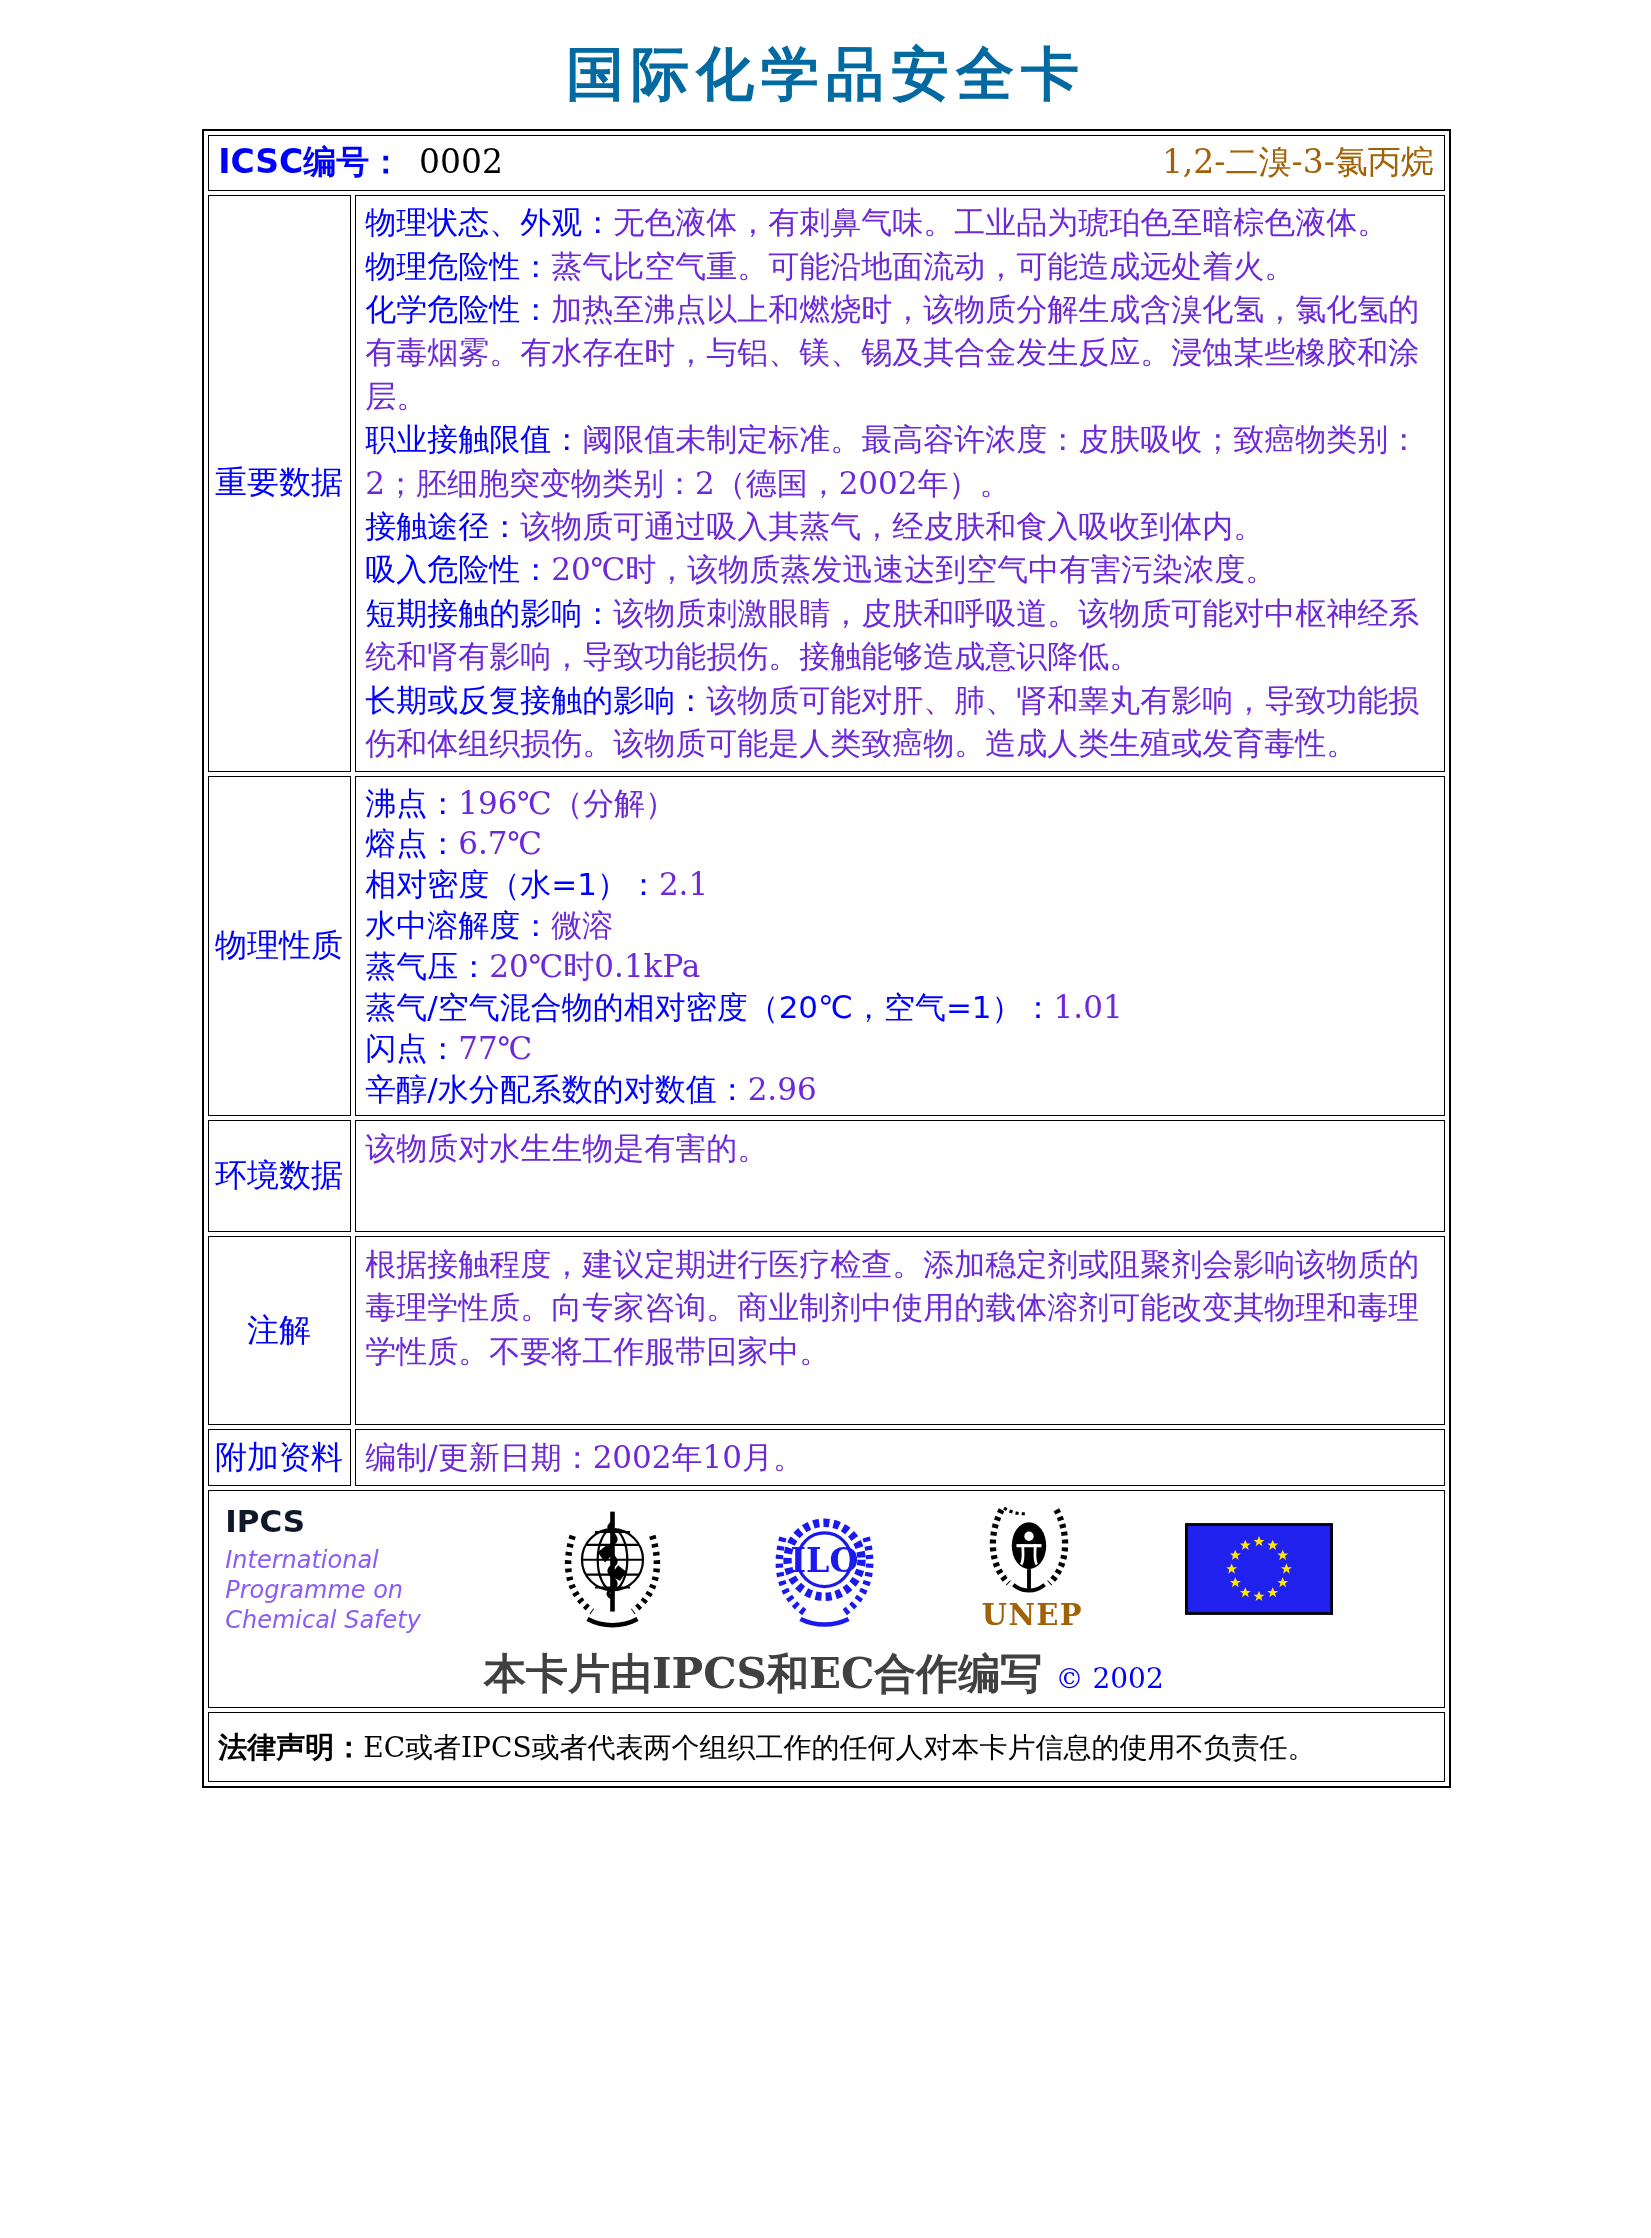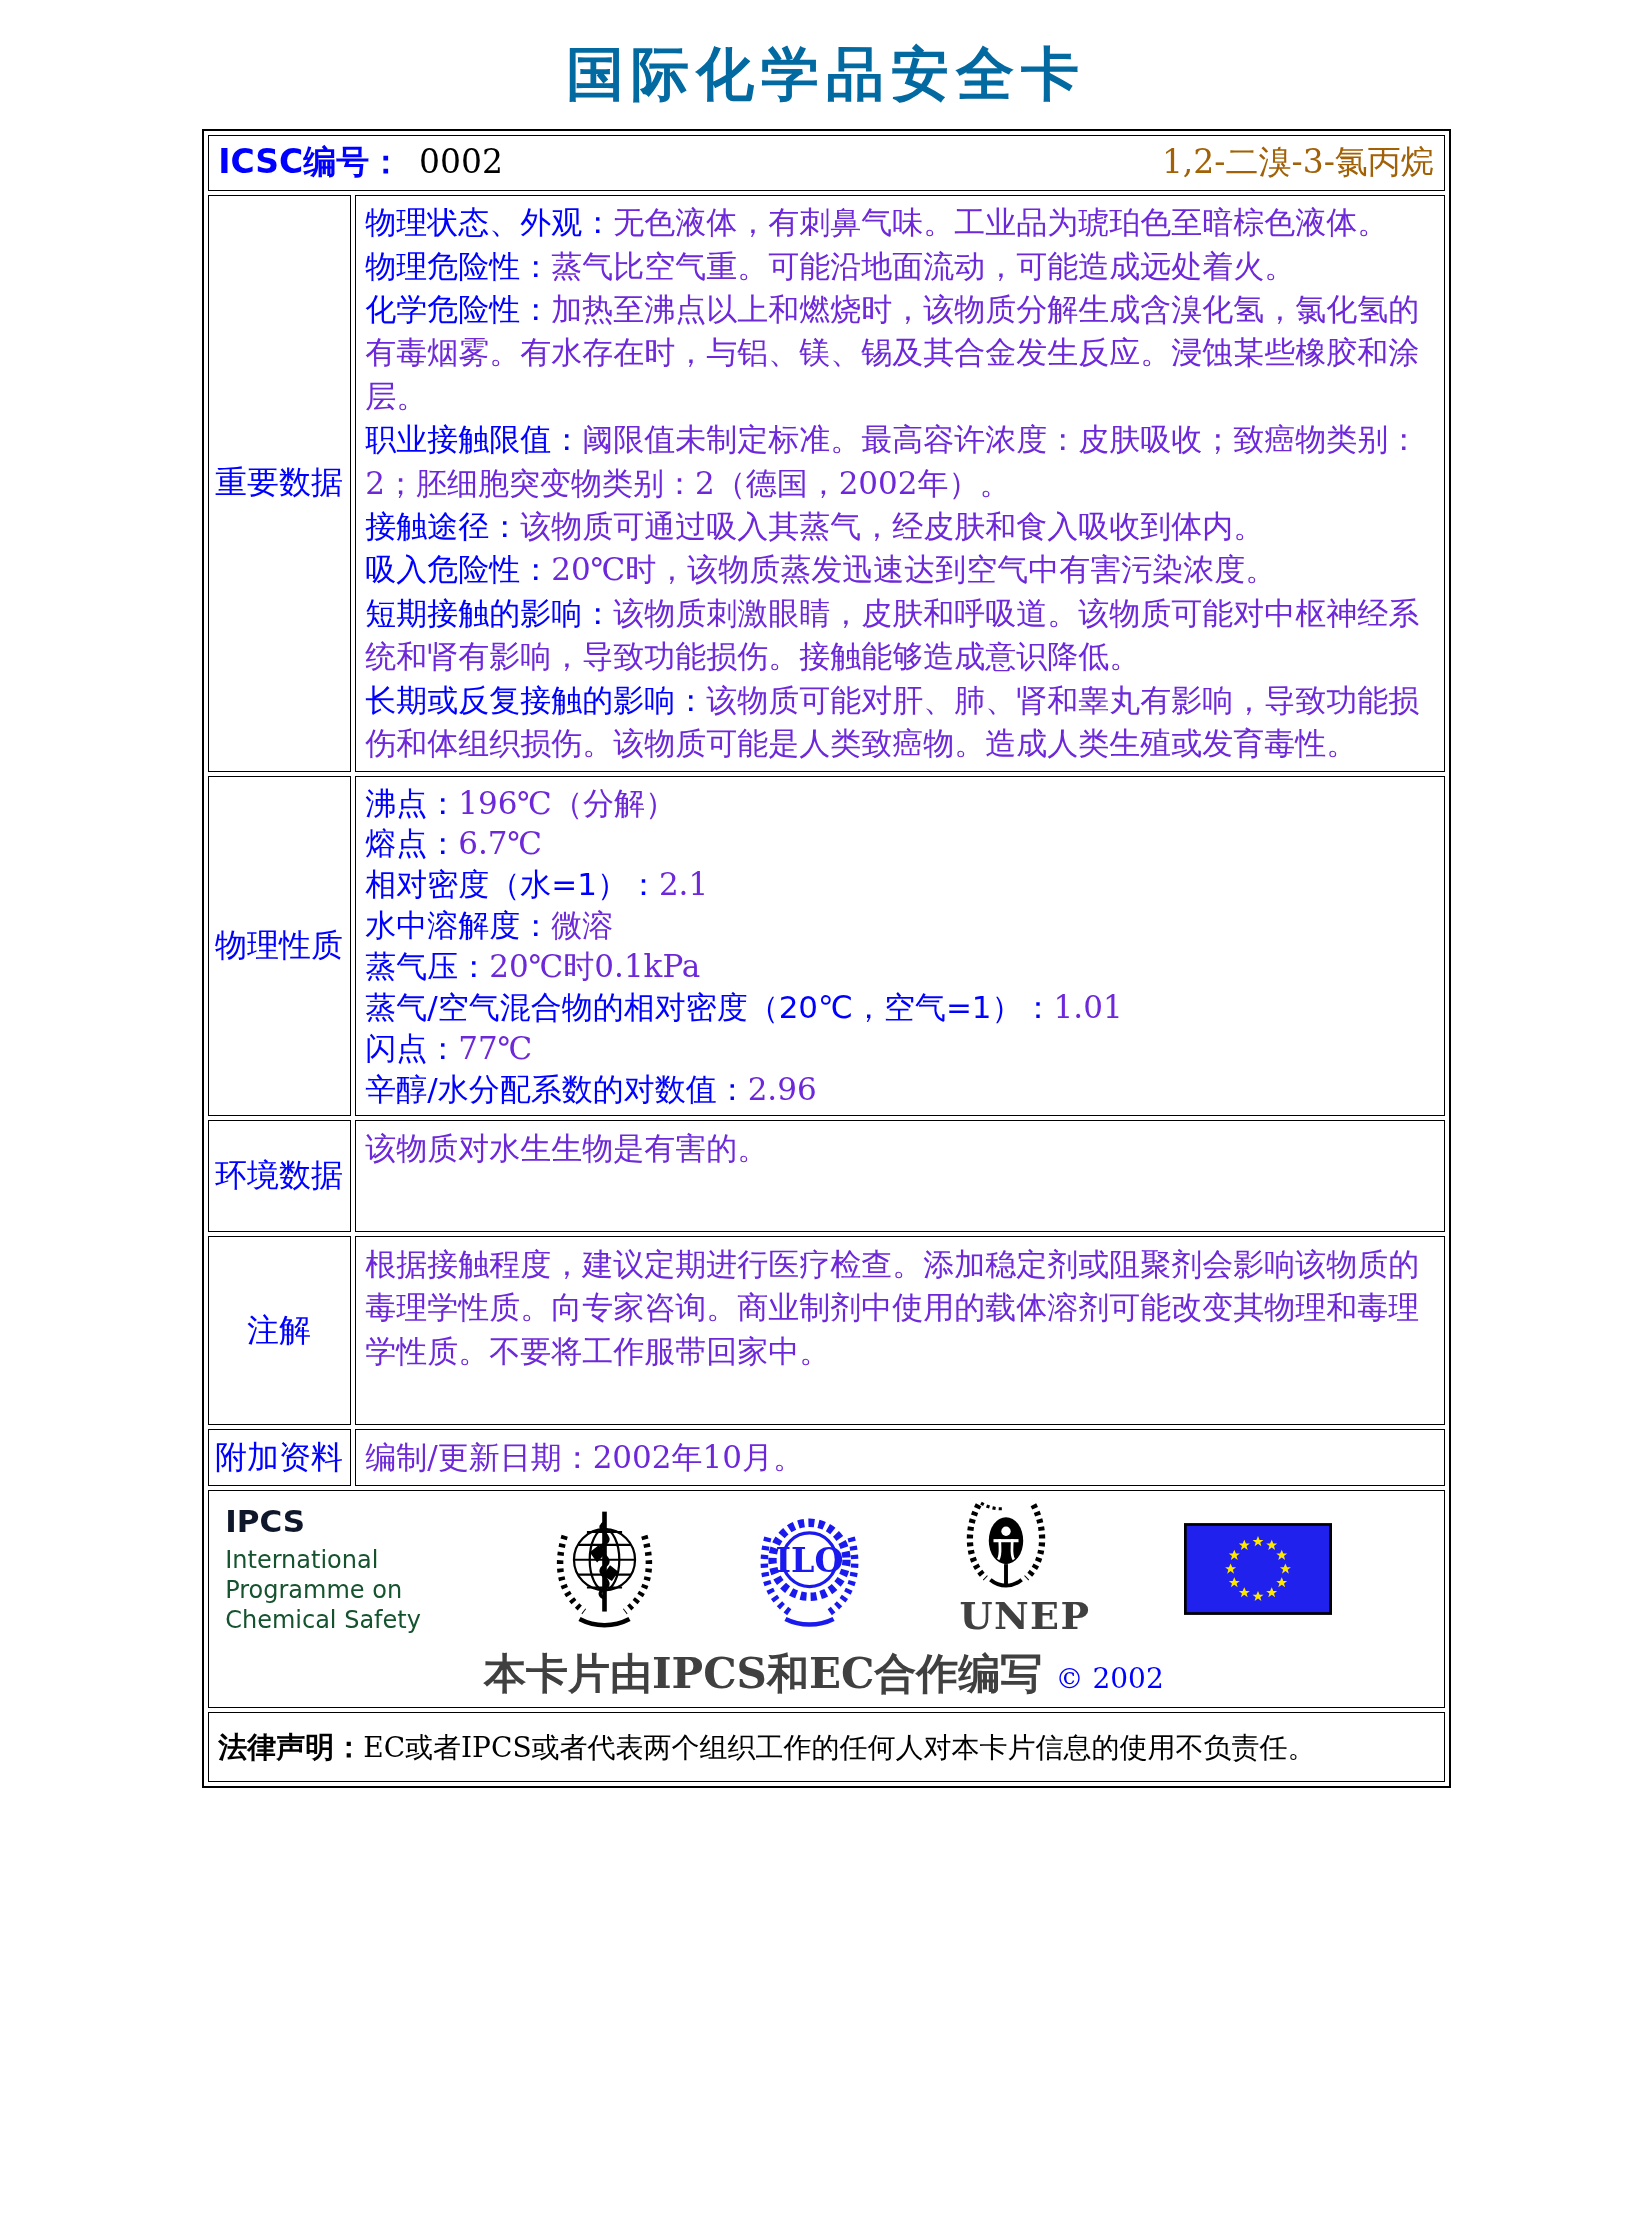--- a/index.html
+++ b/index.html
@@ -51,23 +51,23 @@
   td.icsc-cell { vertical-align: middle; padding: 4.2px 9.7px; }
   .icsc-flex { display: flex; justify-content: space-between; align-items: center; }
   .icsc-label { color: #0000ff; font-size: 33px; font-family: "DejaVu Sans", sans-serif; font-weight: bold; }
   .icsc-num { color: #000; font-size: 33px; font-family: "DejaVu Serif", serif; margin-left: 16.7px; }
   .chem-name { color: #a16207; font-size: 33px; font-family: "DejaVu Serif", serif; }
   
   td.logoscell { vertical-align: top; padding: 9.7px 21px 4.2px 16.7px; }
   .logos-flex { display: flex; align-items: center; justify-content: space-between; padding-right: 90px; height: 136px; }
   .ipcs-block { width: 230px; font-family: "DejaVu Sans", sans-serif; }
   .ipcs-name { font-size: 31px; font-weight: bold; color: #0f172a; margin-bottom: 6px; }
-  .ipcs-line { font-size: 24px; color: #14532d; line-height: 1.25; }
+  .ipcs-line { font-size: 24px; color: #8b5cf6; line-height: 1.25; font-style: italic; }
   .unep-block { text-align: center; }
-  .unep-label { font-family: "DejaVu Serif", serif; font-weight: bold; font-size: 38px; color: #404040; margin-top: -4.2px; letter-spacing: 1.4px; }
+  .unep-label { font-family: "DejaVu Serif", serif; font-weight: bold; font-size: 29px; color: #a16207; margin-top: -4.2px; letter-spacing: 1.4px; }
   .credit-line { text-align: center; margin-top: 9.7px; }
   .credit-text { color: #404040; font-size: 42px; font-weight: bold; font-family: "DejaVu Serif", serif; }
   .credit-copy { color: #0000ff; font-size: 28px; font-family: "DejaVu Serif", serif; margin-left: 9.7px; }
   
   td.legalcell { vertical-align: middle; padding: 5.6px 9.7px; }
   .legal-label { color: #000; font-weight: bold; font-family: "DejaVu Sans", sans-serif; font-size: 29px; }
   .legal-text { color: #000; font-size: 28px; font-family: "DejaVu Serif", serif; }
   svg { display: block; }
 </style>
 </head>

